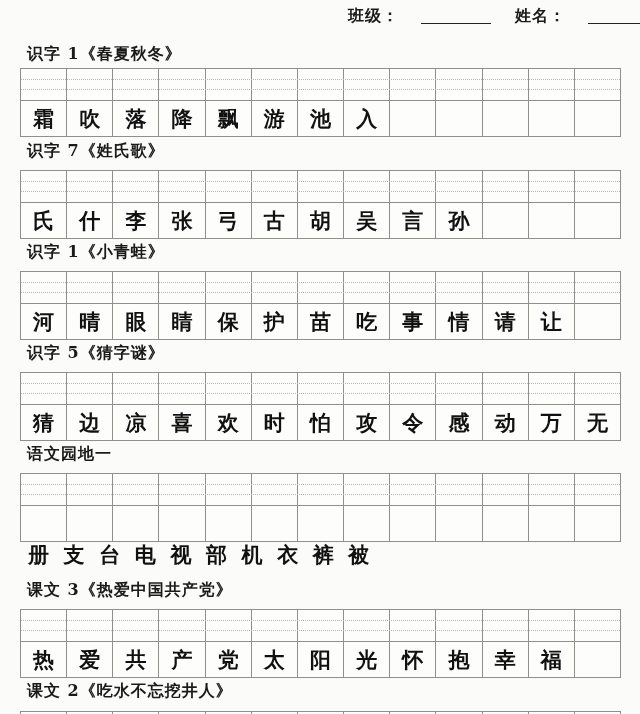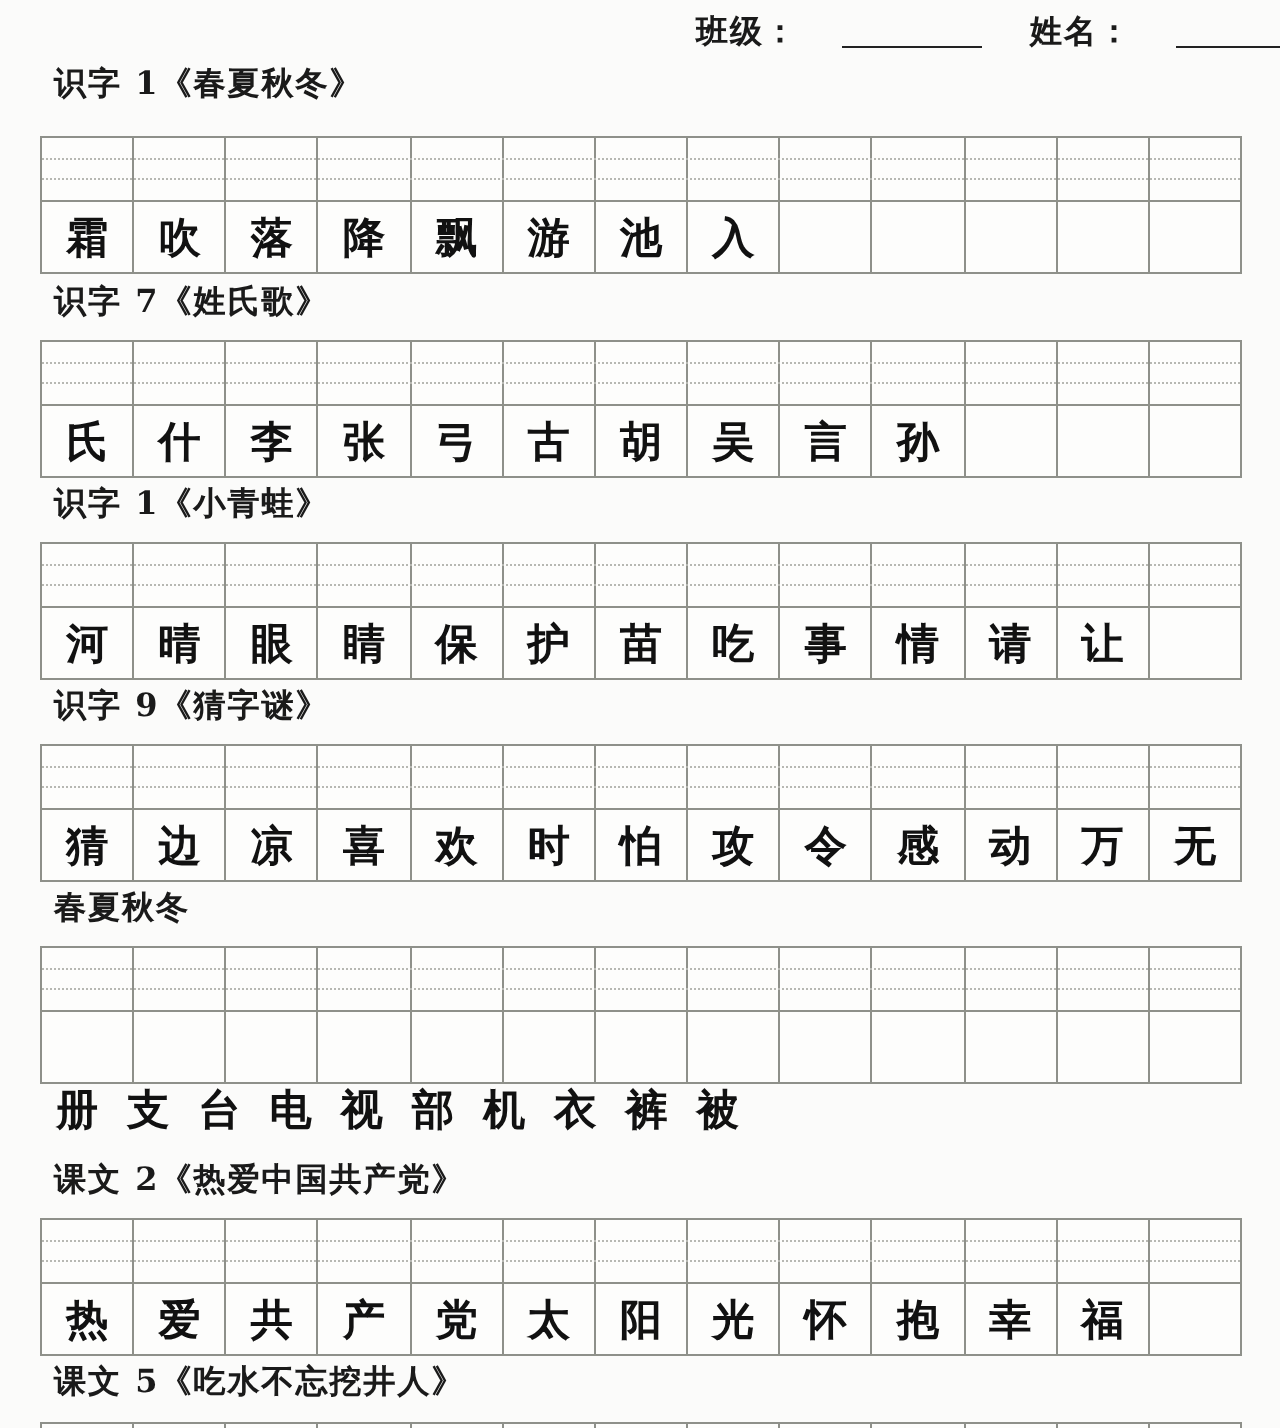--- a/index.html
+++ b/index.html
@@ -56,21 +56,21 @@
 </head>
 <body>
 
 <div class="header">
   <span>班级：</span>
   <span class="blank"></span>
   <span>姓名：</span>
   <span class="blank"></span>
 </div>
 
-<div class="title" style="top:32px">识字 1《春夏秋冬》</div>
+<div class="title" style="top:44px">识字 1《春夏秋冬》</div>
 <div class="grid" style="top:68px">
     <div class="pinyin">
       <div class="cell"></div>
       <div class="cell"></div>
       <div class="cell"></div>
       <div class="cell"></div>
       <div class="cell"></div>
       <div class="cell"></div>
       <div class="cell"></div>
       <div class="cell"></div>
@@ -158,21 +158,21 @@
       <div class="cell">苗</div>
       <div class="cell">吃</div>
       <div class="cell">事</div>
       <div class="cell">情</div>
       <div class="cell">请</div>
       <div class="cell">让</div>
       <div class="cell"></div>
     </div>
   </div>
 
-<div class="title" style="top:343px">识字 9《猜字谜》</div>
+<div class="title" style="top:343px">识字 5《猜字谜》</div>
 <div class="grid" style="top:372px">
     <div class="pinyin">
       <div class="cell"></div>
       <div class="cell"></div>
       <div class="cell"></div>
       <div class="cell"></div>
       <div class="cell"></div>
       <div class="cell"></div>
       <div class="cell"></div>
       <div class="cell"></div>
@@ -192,21 +192,21 @@
       <div class="cell">怕</div>
       <div class="cell">攻</div>
       <div class="cell">令</div>
       <div class="cell">感</div>
       <div class="cell">动</div>
       <div class="cell">万</div>
       <div class="cell">无</div>
     </div>
   </div>
 
-<div class="title" style="top:444px">春夏秋冬</div>
+<div class="title" style="top:444px">语文园地一</div>
 <div class="grid" style="top:473px">
     <div class="pinyin">
       <div class="cell"></div>
       <div class="cell"></div>
       <div class="cell"></div>
       <div class="cell"></div>
       <div class="cell"></div>
       <div class="cell"></div>
       <div class="cell"></div>
       <div class="cell"></div>
@@ -239,21 +239,21 @@
   <span>台</span>
   <span>电</span>
   <span>视</span>
   <span>部</span>
   <span>机</span>
   <span>衣</span>
   <span>裤</span>
   <span>被</span>
 </div>
 
-<div class="title" style="top:580px">课文 2《热爱中国共产党》</div>
+<div class="title" style="top:580px">课文 3《热爱中国共产党》</div>
 <div class="grid" style="top:609px">
     <div class="pinyin">
       <div class="cell"></div>
       <div class="cell"></div>
       <div class="cell"></div>
       <div class="cell"></div>
       <div class="cell"></div>
       <div class="cell"></div>
       <div class="cell"></div>
       <div class="cell"></div>
@@ -273,21 +273,21 @@
       <div class="cell">阳</div>
       <div class="cell">光</div>
       <div class="cell">怀</div>
       <div class="cell">抱</div>
       <div class="cell">幸</div>
       <div class="cell">福</div>
       <div class="cell"></div>
     </div>
   </div>
 
-<div class="title" style="top:681px">课文 5《吃水不忘挖井人》</div>
+<div class="title" style="top:681px">课文 2《吃水不忘挖井人》</div>
 <div class="grid" style="top:711px">
     <div class="pinyin">
       <div class="cell"></div>
       <div class="cell"></div>
       <div class="cell"></div>
       <div class="cell"></div>
       <div class="cell"></div>
       <div class="cell"></div>
       <div class="cell"></div>
       <div class="cell"></div>

